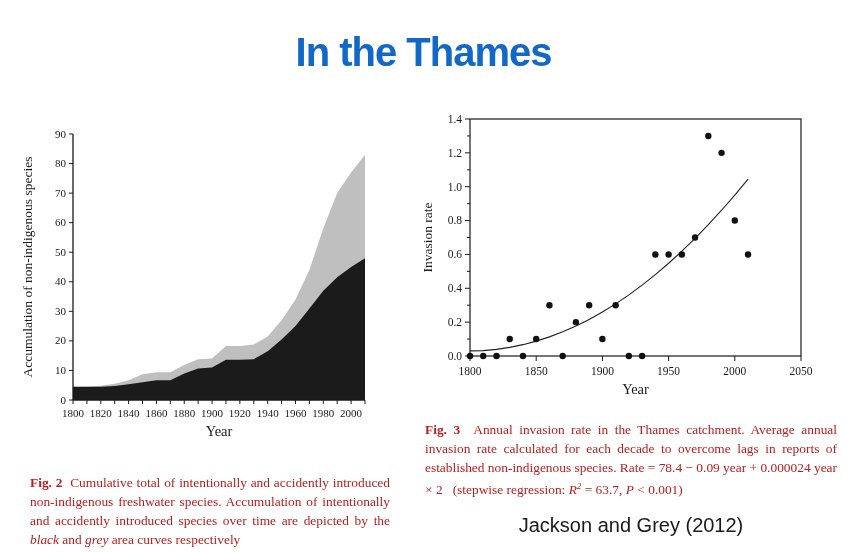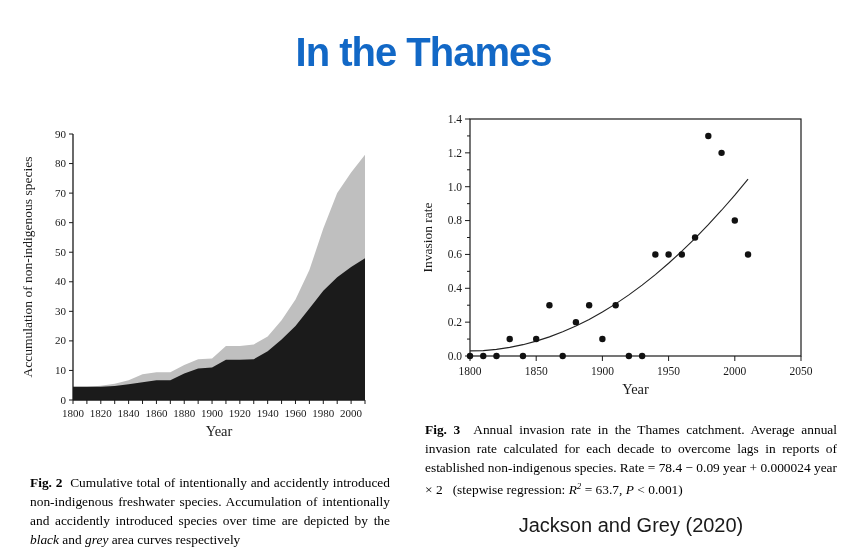--- a/index.html
+++ b/index.html
@@ -4,21 +4,21 @@
 <style>
   html,body{margin:0;padding:0;background:#ffffff;}
   .slide{position:relative;width:847px;height:553px;background:#ffffff;overflow:hidden;
          font-family:"Liberation Serif",serif;}
   .slide-title{position:absolute;top:30px;left:0;width:100%;text-align:center;
          font-family:"Liberation Sans",sans-serif;font-weight:bold;font-size:40px;
          letter-spacing:-1px;margin:0;}
   .chart-svg{position:absolute;}
   #fig2-svg{left:18px;top:112px;}
   #fig3-svg{left:420px;top:105px;}
-  .caption{position:absolute;font-size:13.4px;line-height:19px;text-align:justify;color:#000000;}
+  .caption{position:absolute;font-size:13.4px;line-height:19px;text-align:justify;color:#b91c1c;}
   #fig2-caption{left:30px;top:460px;width:360px;}
   #fig3-caption{left:425px;top:407px;width:412px;}
   .caption sup{font-size:9px;font-style:italic;}
   .attribution{position:absolute;left:425px;top:514px;width:412px;text-align:center;
          font-family:"Liberation Sans",sans-serif;font-size:20px;color:#1a1a1a;}
   svg text{fill:#1a1a1a;}
 </style>
 </head>
 <body>
 
@@ -149,15 +149,15 @@
       <circle cx="314.8" cy="115.57142857142856" r="3.2" fill="#111111"></circle>
       <circle cx="328.03999999999996" cy="149.42857142857142" r="3.2" fill="#111111"></circle>
       <text x="215.5" y="289" font-size="14.5" text-anchor="middle" font-family="&quot;Liberation Serif&quot;,serif">Year</text>
       <text x="12" y="132.5" font-size="13.5" text-anchor="middle" font-family="&quot;Liberation Serif&quot;,serif" transform="rotate(-90 12 132.5)">Invasion rate</text>
     </svg>
 
   <p id="fig2-caption" class="caption"><span style="font-weight: bold;">Fig. 2</span><span>&nbsp;&nbsp;Cumulative total of intentionally and accidently introduced non-indigenous freshwater species. Accumulation of intentionally and accidently introduced species over time are depicted by the </span><span style="font-style: italic;">black</span><span> and </span><span style="font-style: italic;">grey</span><span> area curves respectively</span></p>
 
   <p id="fig3-caption" class="caption"><span style="font-weight: bold;">Fig. 3</span><span>&nbsp;&nbsp;Annual invasion rate in the Thames catchment. Average annual invasion rate calculated for each decade to overcome lags in reports of established non-indigenous species. Rate = 78.4 − 0.09 year + 0.000024 year × 2 &nbsp;&nbsp;(stepwise regression: </span><span style="font-style: italic;">R</span><sup>2</sup><span> = 63.7, </span><span style="font-style: italic;">P</span><span> &lt; 0.001)</span></p>
 
-  <div class="attribution">Jackson and Grey (2020)</div>
+  <div class="attribution">Jackson and Grey (2012)</div>
 
 </div>
 
 </body></html>

